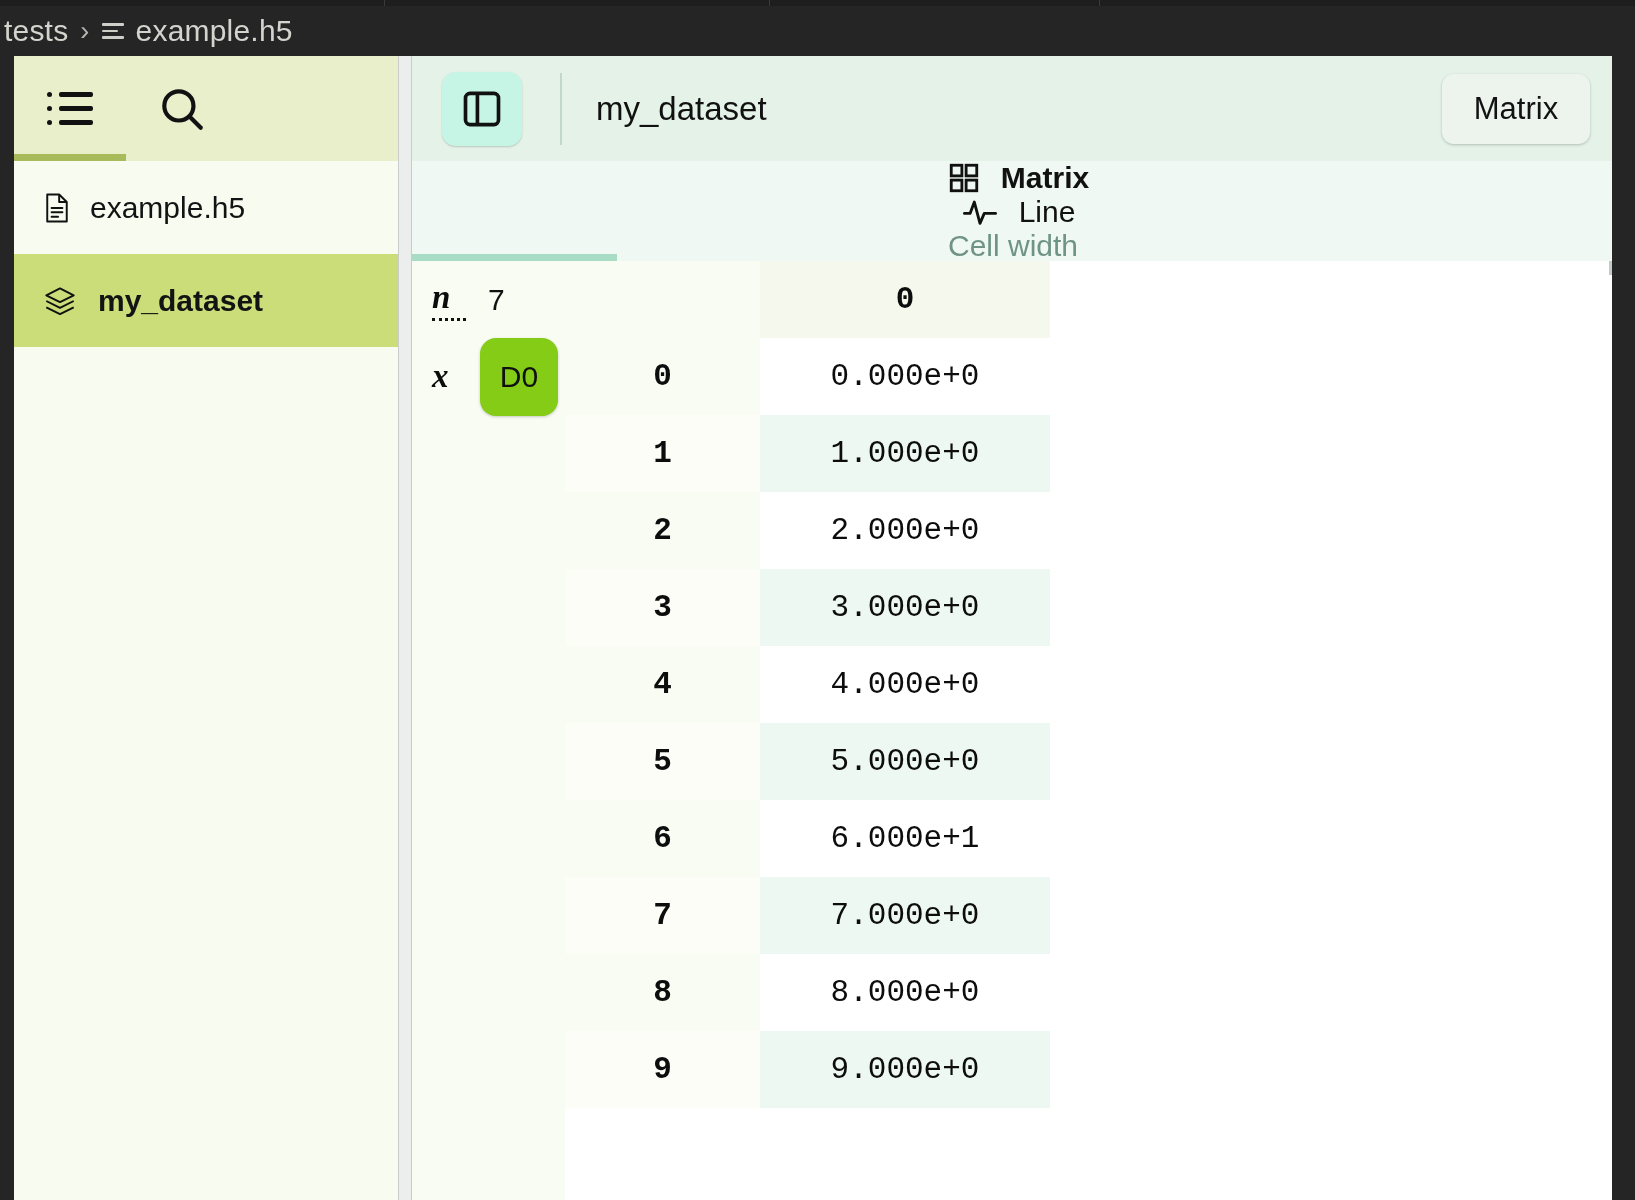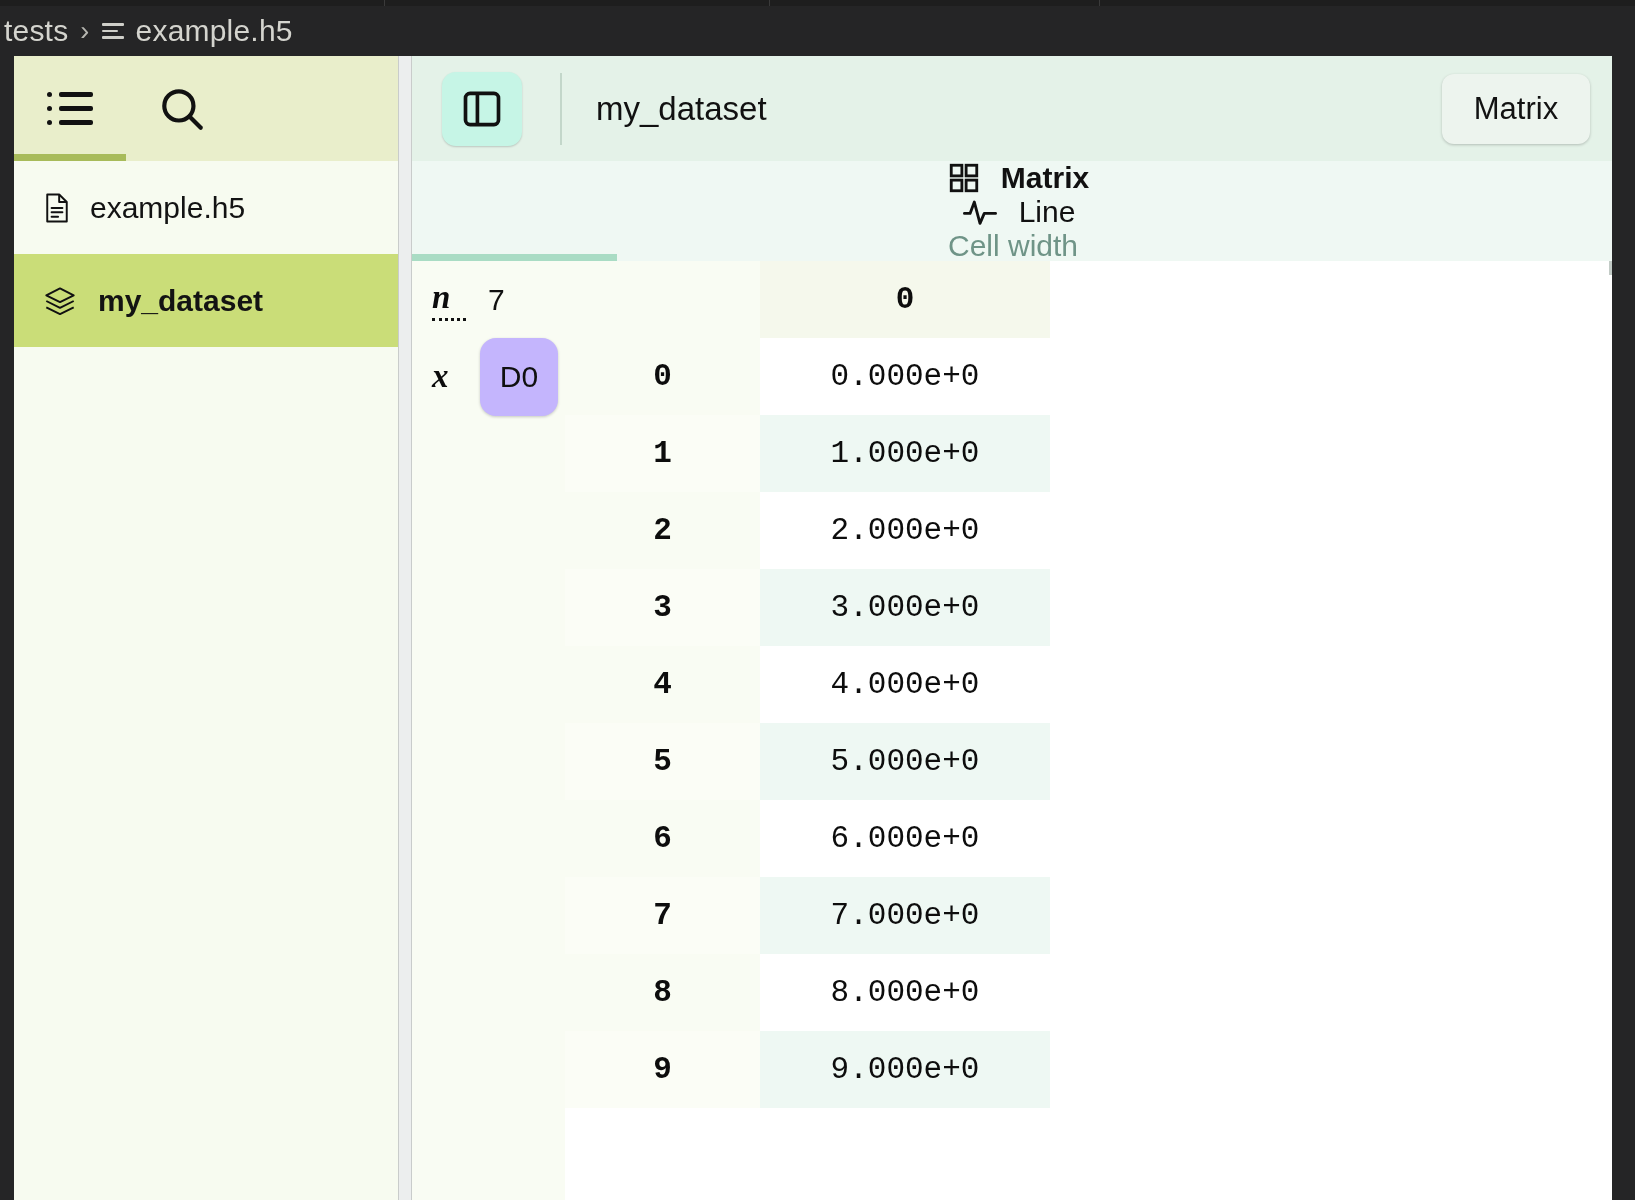--- a/index.html
+++ b/index.html
@@ -235,21 +235,21 @@
     width: 34px;
   }
   .axis-sym.dotted {
     border-bottom: 3px dotted #111;
     padding-bottom: 2px;
   }
   .axis-val { font-size: 30px; color: #111; margin-left: 22px; }
   .dim-chip {
     margin-left: 14px;
     width: 78px; height: 78px;
-    background: #c4b5fd;
+    background: #84cc16;
     border-radius: 16px;
     display: flex; align-items: center; justify-content: center;
     font-size: 30px; color: #101010;
     box-shadow: 0 1px 3px rgba(0,0,0,.2);
     cursor: pointer;
   }
   .grid-area { flex: 1; position: relative; }
   .grid-table { border-collapse: collapse; table-layout: fixed; }
   .grid-table td, .grid-table th { padding: 0; }
   .col-idx { width: 195px; }
@@ -447,21 +447,21 @@
             <tr>
               <td class="cell idx-cell even col-idx">4</td>
               <td class="cell val-cell even col-data">4.000e+0</td>
             </tr>
             <tr>
               <td class="cell idx-cell odd col-idx">5</td>
               <td class="cell val-cell odd col-data">5.000e+0</td>
             </tr>
             <tr>
               <td class="cell idx-cell even col-idx">6</td>
-              <td class="cell val-cell even col-data">6.000e+0</td>
+              <td class="cell val-cell even col-data">6.000e+1</td>
             </tr>
             <tr>
               <td class="cell idx-cell odd col-idx">7</td>
               <td class="cell val-cell odd col-data">7.000e+0</td>
             </tr>
             <tr>
               <td class="cell idx-cell even col-idx">8</td>
               <td class="cell val-cell even col-data">8.000e+0</td>
             </tr>
             <tr>

